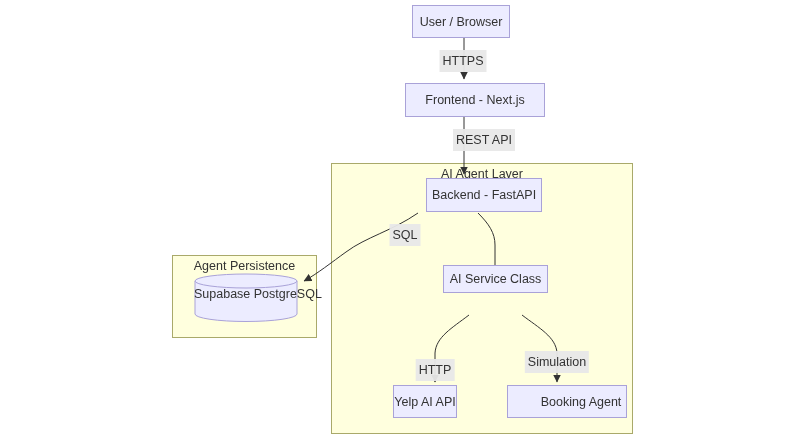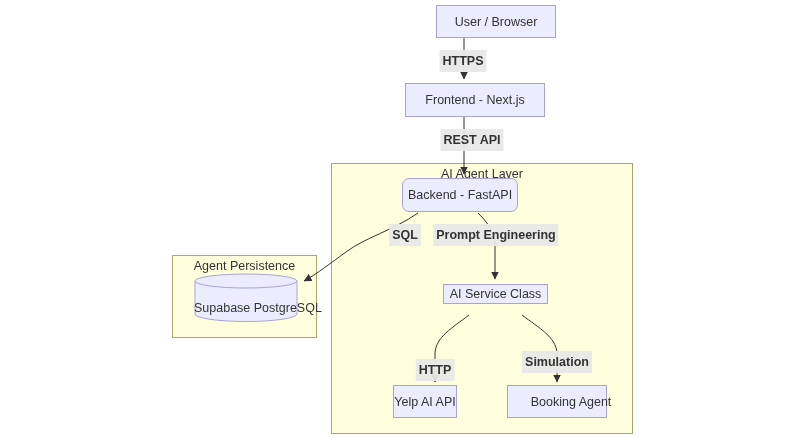--- a/index.html
+++ b/index.html
@@ -47,50 +47,49 @@
     color: #333333;
     z-index: 3;
     white-space: nowrap;
   }
   .cylinder {
     position: absolute;
     z-index: 3;
   }
   .cylinder .cyl-label {
     position: absolute;
-    left: 0; top: 28px;
+    left: 0; top: 14px;
     width: 100%;
     text-align: center;
     font-size: 12.5px;
     color: #333333;
     white-space: nowrap;
   }
   .edge-label {
     position: absolute;
     transform: translate(-50%, -50%);
     background: rgba(232,232,232,0.95);
     padding: 4px 3px;
     font-size: 12.5px;
     color: #333333;
     z-index: 4;
     white-space: nowrap;
-    font-weight: bold;
   }
   
-  #node-user      { left: 436px; top: 5px;   width: 120px; height: 33px; }
+  #node-user      { left: 412px; top: 5px;   width: 98px; height: 33px; }
   #node-frontend  { left: 405px; top: 83px;  width: 140px; height: 34px; }
-  #node-backend   { left: 402px; top: 178px; width: 116px; height: 34px; border-radius: 7px; }
-  #node-aiservice { left: 443px; top: 284px; width: 105px; height: 20px; }
+  #node-backend   { left: 426px; top: 178px; width: 116px; height: 34px; }
+  #node-aiservice { left: 443px; top: 265px; width: 105px; height: 28px; }
   #node-yelp      { left: 393px; top: 385px; width: 64px;  height: 33px; }
-  #node-booking   { left: 507px; top: 385px; width: 100px; height: 33px; padding-left: 28px; }
+  #node-booking   { left: 507px; top: 385px; width: 120px; height: 33px; padding-left: 28px; }
   #subgraph-ai    { left: 331px; top: 163px; width: 302px; height: 271px; }
   #subgraph-data  { left: 172px; top: 255px; width: 145px; height: 83px; }
   #node-supabase  { left: 194px; top: 273px; width: 104px; height: 50px; }
   #label-https    { left: 463px; top: 61px; }
-  #label-restapi  { left: 472px; top: 140px; }
+  #label-restapi  { left: 484px; top: 140px; }
   #label-sql      { left: 381px; top: 235px; margin-left: 24px; }
   #label-prompt   { left: 496px; top: 235px; }
   #label-http     { left: 435px; top: 370px; text-align: center; }
   #label-sim      { left: 557px; top: 362px; text-align: center; }
 </style>
 </head>
 <body>
 
 <div class="canvas">
 
@@ -126,17 +125,16 @@
     <svg width="104" height="50" viewBox="0 0 104 50" xmlns="http://www.w3.org/2000/svg">
       <path d="M1,8 L1,41 A51,7.5 0 0 0 103,41 L103,8" fill="#ECECFF" stroke="#a9a2d8" stroke-width="1"></path>
       <ellipse cx="52" cy="8" rx="51" ry="7" fill="#ECECFF" stroke="#a9a2d8" stroke-width="1"></ellipse>
     </svg>
     <div class="cyl-label">Supabase PostgreSQL</div>
   </div>
 
   <div class="edge-label" id="label-https">HTTPS</div>
   <div class="edge-label" id="label-restapi">REST API</div>
   <div class="edge-label" id="label-sql">SQL</div>
-  <div class="edge-label" id="label-prompt">Prompt Engineering</div>
   <div class="edge-label" id="label-http">HTTP</div>
   <div class="edge-label" id="label-sim">Simulation</div>
 
 </div>
 
 </body></html>

